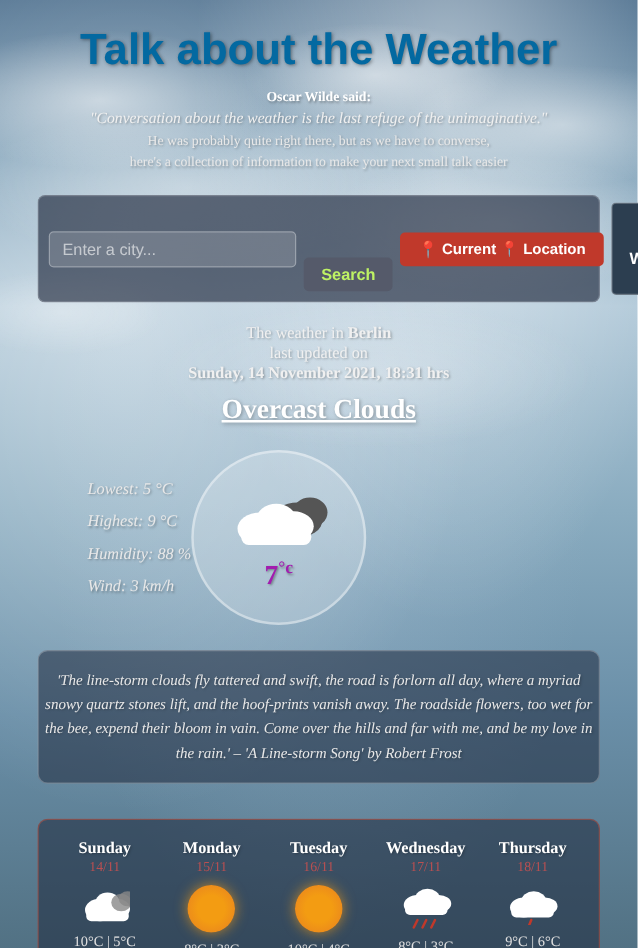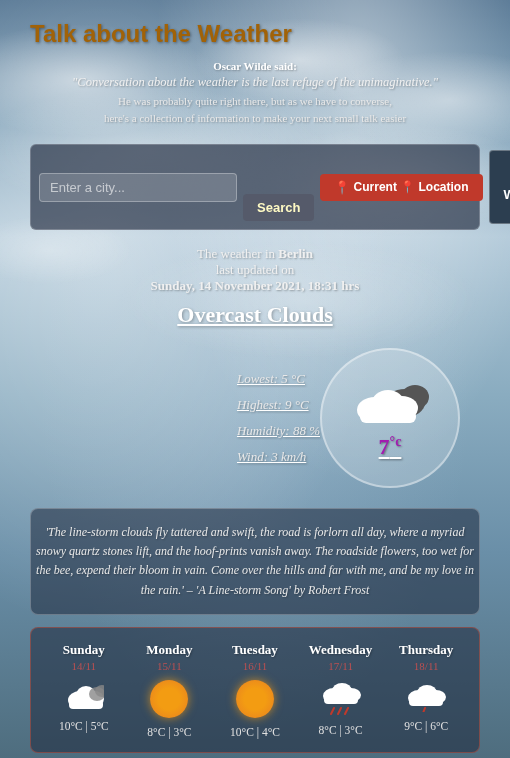--- a/index.html
+++ b/index.html
@@ -36,24 +36,24 @@
       z-index: 0;
     }
 
     .content-wrapper {
       position: relative;
       z-index: 1;
       padding: 20px 30px 20px;
     }
 
     .main-title {
-      text-align: left;
-      font-size: 24px;
-      font-weight: bold;
-      color: #a16207;
+      text-align: center;
+      font-size: 35px;
+      font-weight: bold;
+      color: #0369a1;
       text-shadow: 1px 1px 3px rgba(0,0,0,0.4);
       margin-bottom: 12px;
       font-family: 'Arial', sans-serif;
     }
 
     .quote-section {
       text-align: center;
       margin-bottom: 18px;
       color: white;
     }
@@ -110,21 +110,21 @@
       border-radius: 4px;
       border: none;
       cursor: pointer;
       font-size: 13px;
       font-weight: bold;
       color: white;
     }
 
     .btn-search {
       background: #555a6a;
-      color: #fef9c3;
+      color: #bef264;
       margin-top: 41px;
     }
 
     .btn-location {
       background: #c0392b;
       color: white;
       display: flex;
       align-items: center;
       gap: 3px;
     }
@@ -149,24 +149,23 @@
       font-weight: bold;
       color: white;
       text-decoration: underline;
       text-shadow: 1px 1px 3px rgba(0,0,0,0.3);
       margin-bottom: 20px;
     }
 
     .weather-main {
       display: flex;
       align-items: center;
-      justify-content: flex-end;
+      justify-content: flex-start;
       padding: 0 20px 0 40px;
       margin-bottom: 20px;
-      text-decoration: underline;
     }
 
     .weather-stats {
       font-size: 13px;
       color: #e8e8e8;
       line-height: 2;
       font-style: italic;
       text-shadow: 1px 1px 2px rgba(0,0,0,0.3);
     }
 
@@ -194,21 +193,21 @@
     .temp-degree {
       font-size: 14px;
       vertical-align: super;
     }
 
     .poem-box {
       background: rgba(30, 40, 60, 0.55);
       border-radius: 8px;
       border: 1px solid rgba(255,255,255,0.25);
       padding: 14px 2px;
-      margin-bottom: 12px;
+      margin-bottom: 28px;
       font-size: 12px;
       color: #e8e8e8;
       font-style: italic;
       text-align: center;
       line-height: 1.6;
       text-shadow: 1px 1px 2px rgba(0,0,0,0.3);
     }
 
     .forecast-section {
       background: rgba(30, 40, 60, 0.55);

